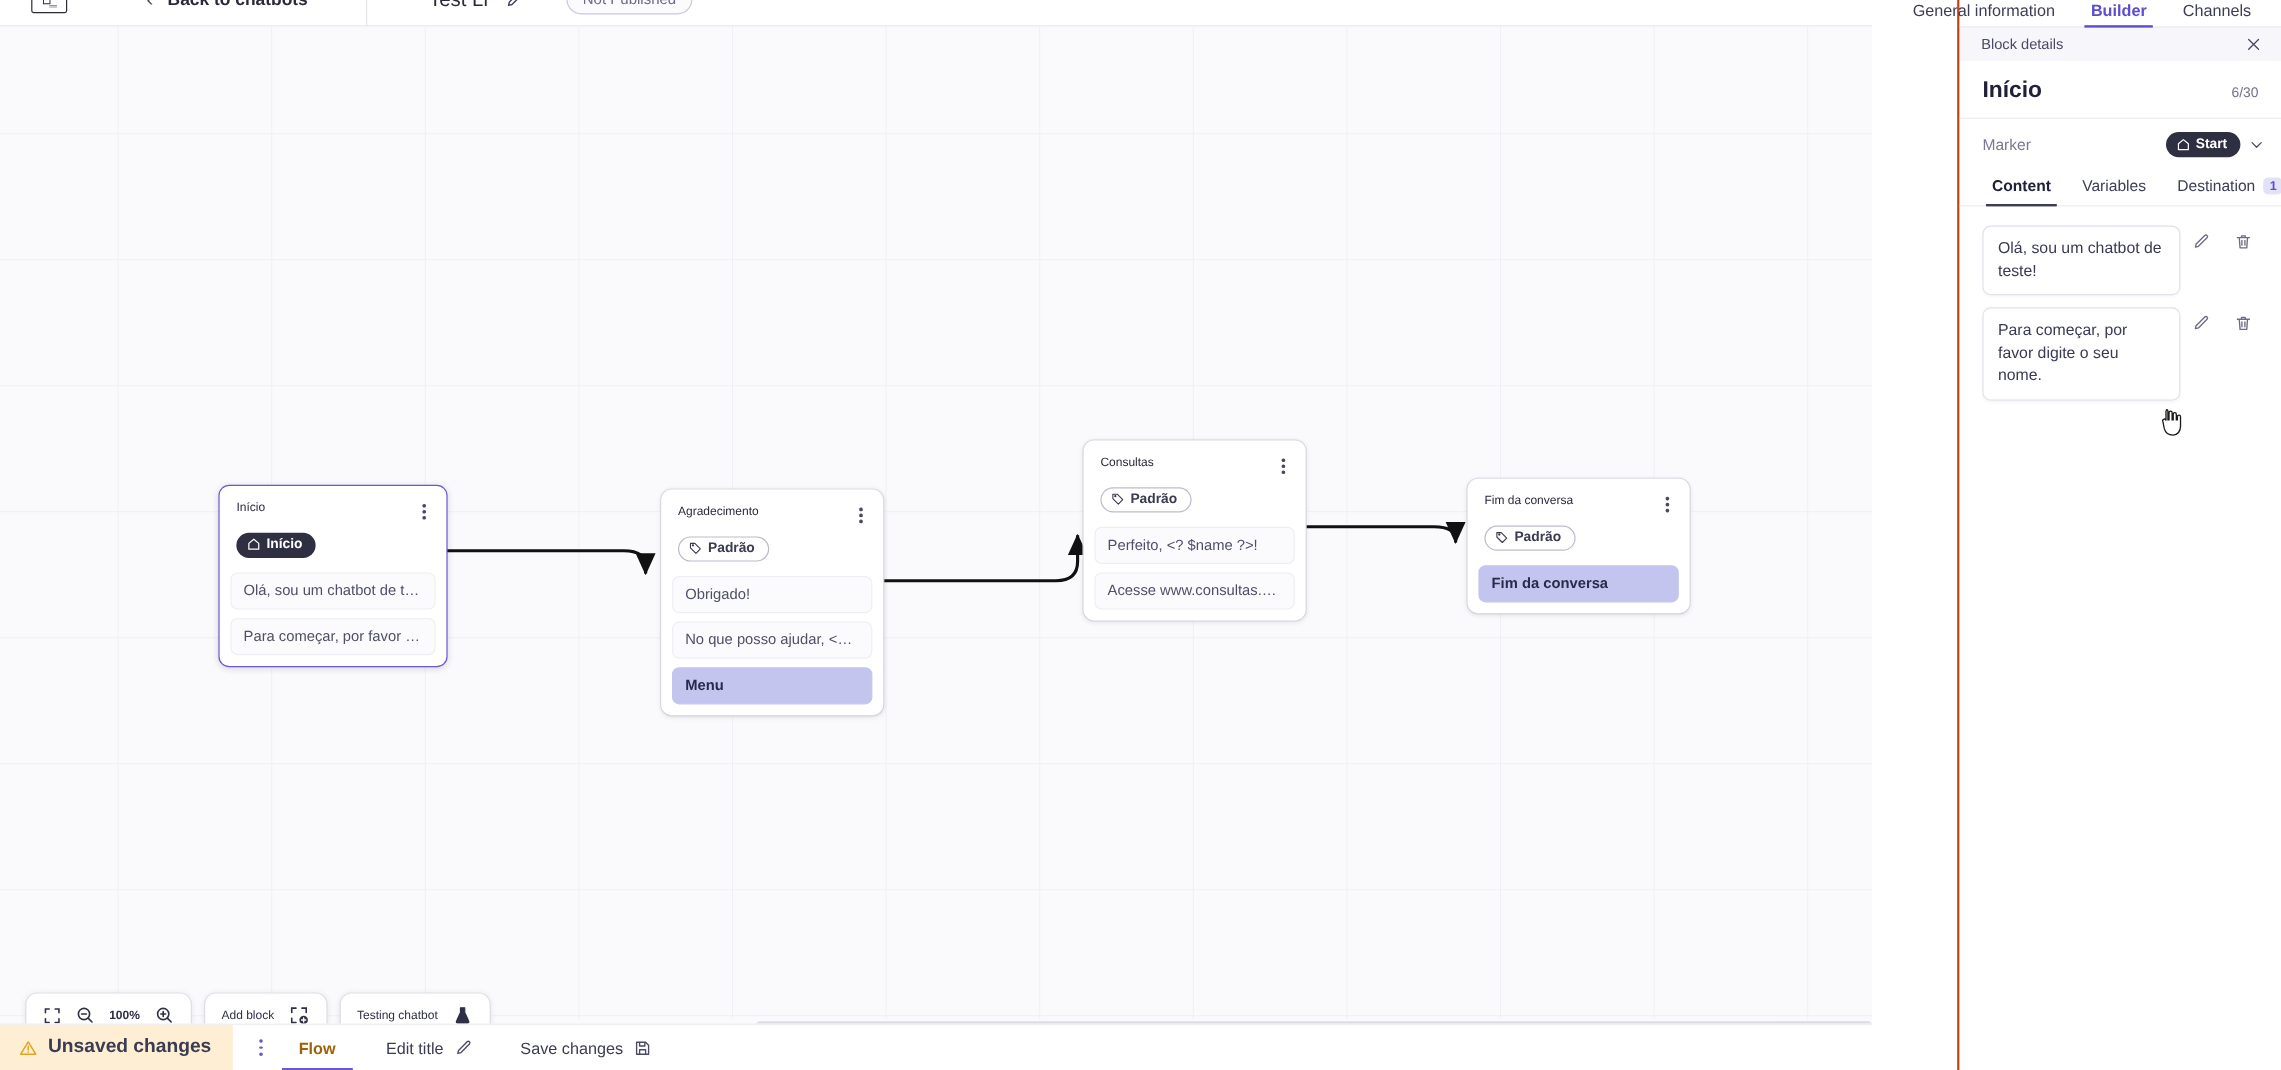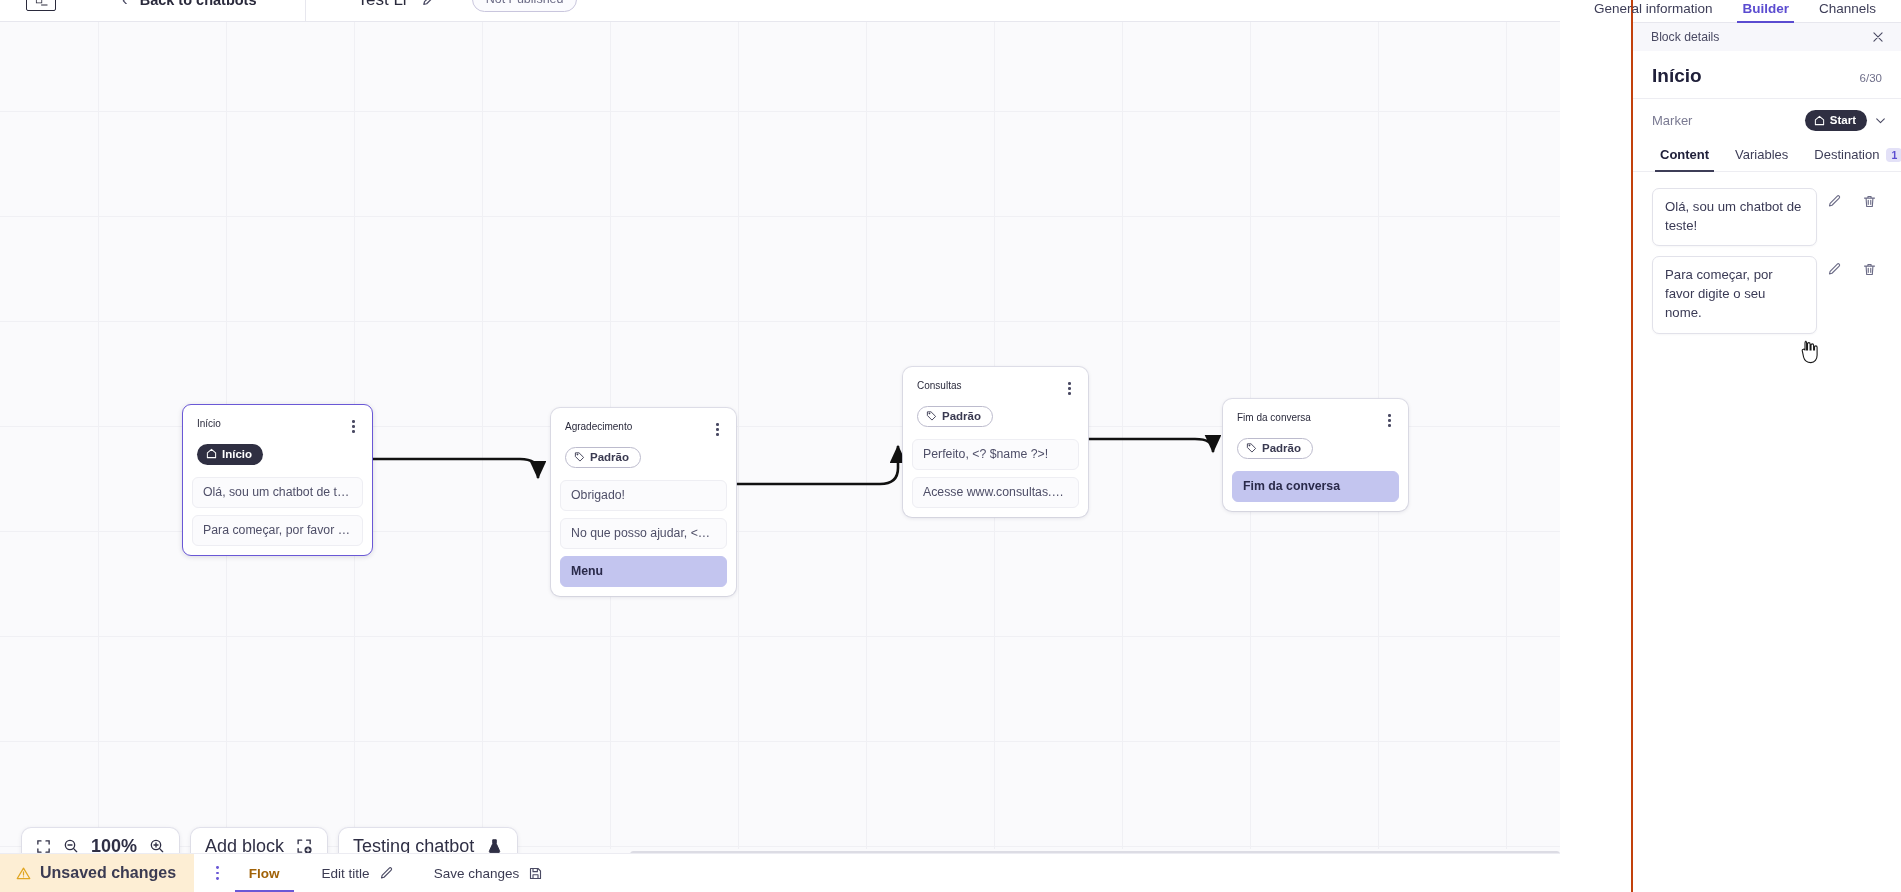--- a/index.html
+++ b/index.html
@@ -146,21 +146,21 @@
     display: flex; gap: 12px; z-index: 6;
   }
   .tb-group {
     background: #ffffff;
     border-radius: 9px;
     box-shadow: 0 1px 5px rgba(40,40,70,.12), 0 0 0 1px rgba(230,230,240,.9);
     height: 36px;
     display: flex; align-items: center;
     padding: 0 14px; gap: 12px;
   }
-  .tb-txt { font-size: 18px; color: #2f2f45; font-weight: 400; }
+  .tb-txt { font-size: 10px; color: #2f2f45; font-weight: 400; }
   .tb-txt.bold { font-weight: 600; }
   .ic { display: block; }
   .ic-btn { cursor: pointer; display: flex; align-items: center; }
 
   
   .bottom-bar {
     position: absolute; left: 0; bottom: 0;
     width: 1560px; height: 39px;
     background: #ffffff;
     border-top: 1px solid #ececf2;

